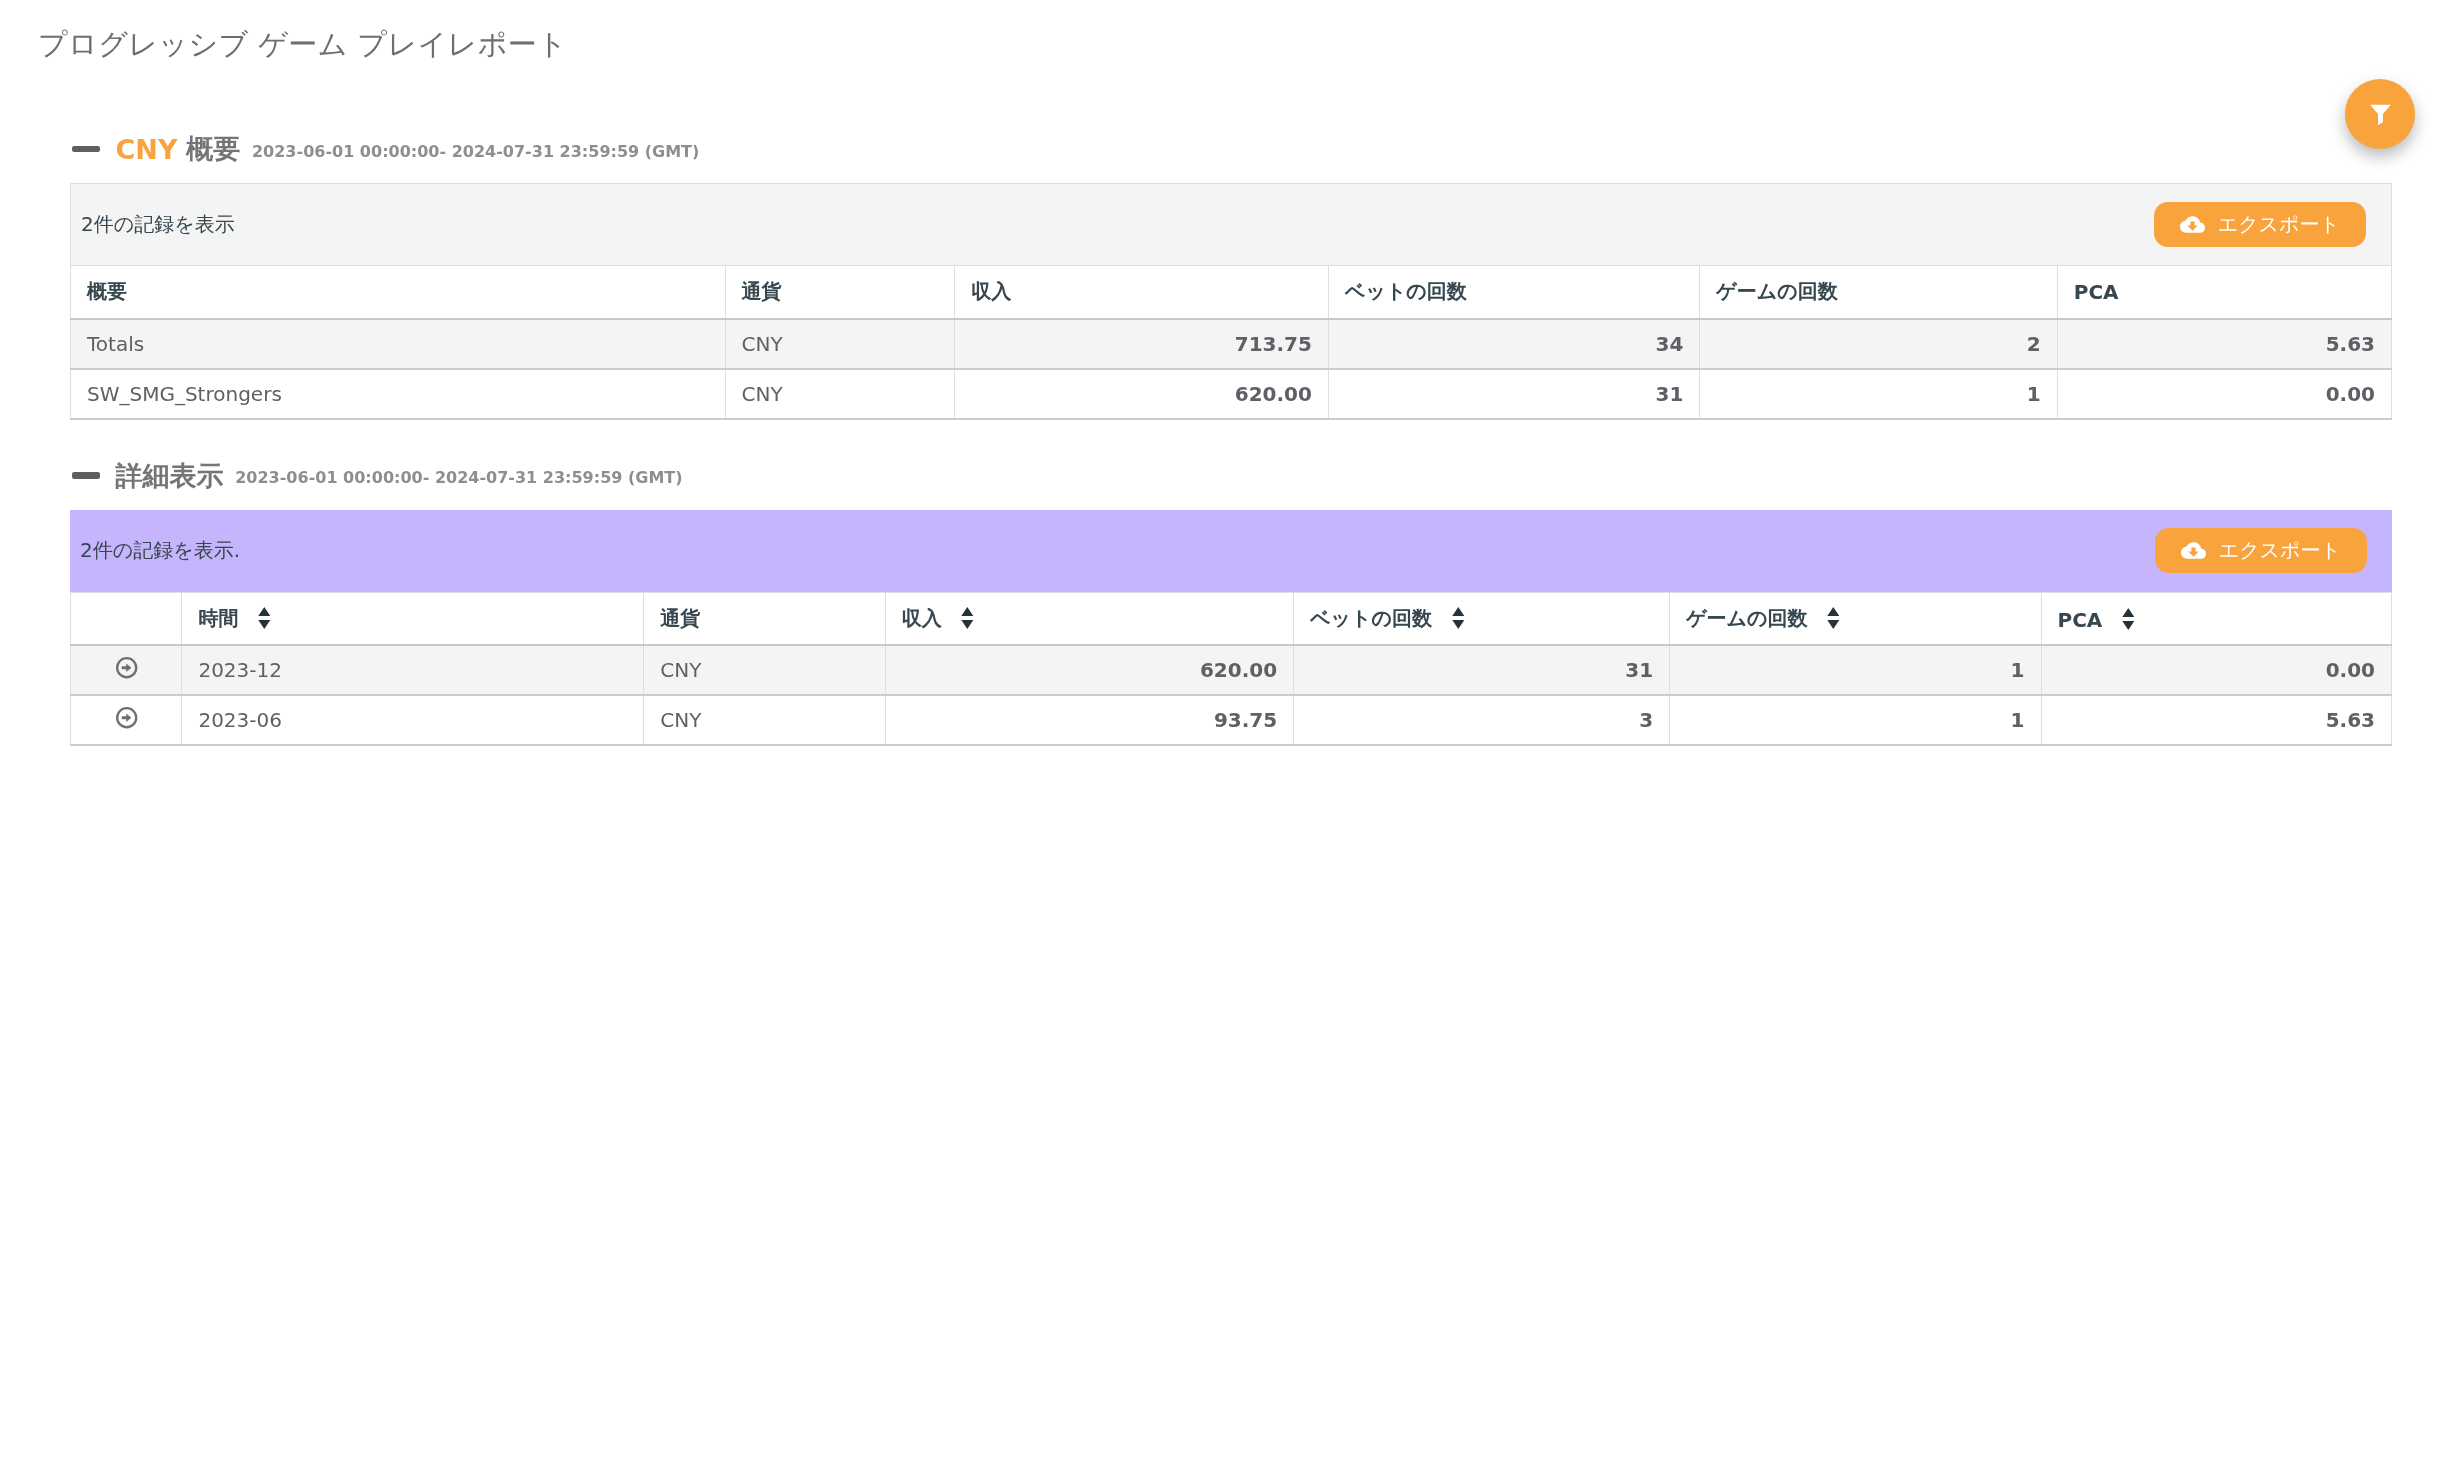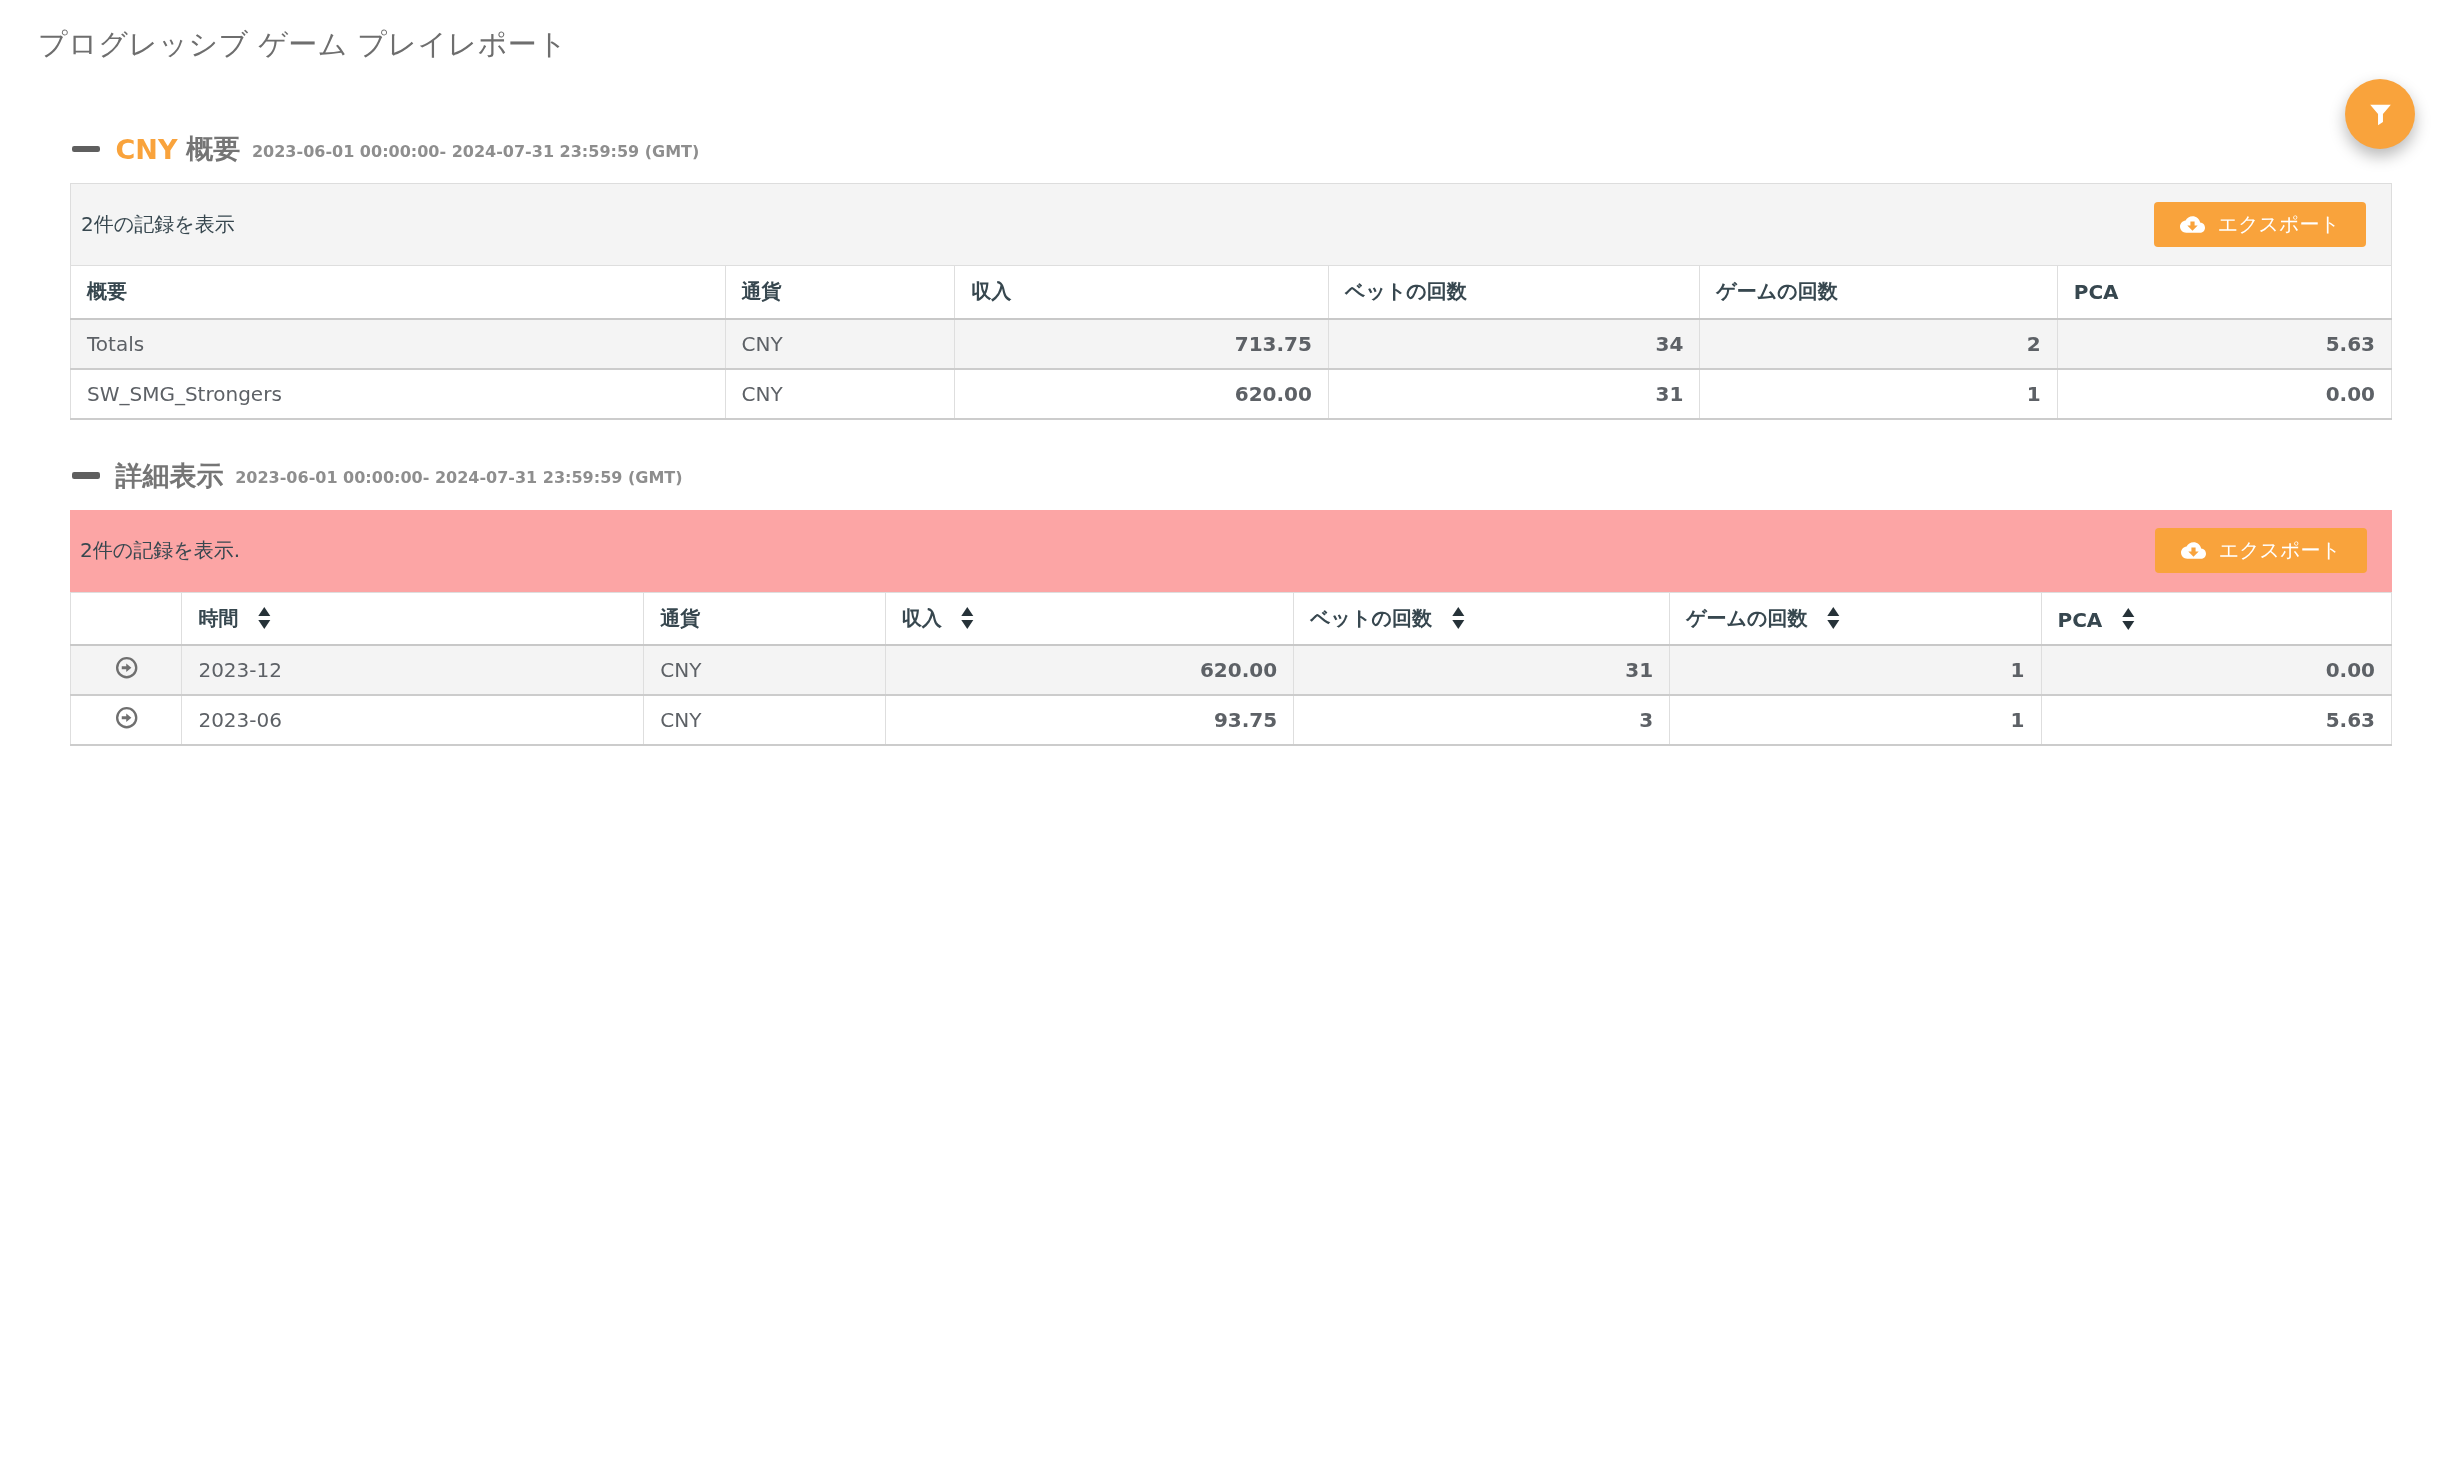--- a/index.html
+++ b/index.html
@@ -34,25 +34,25 @@
   }
   .hl { color:#f9a33c; margin-right:8.8px; }
   .heading-title { margin-right:11.7px; }
   .date-range { font-size:16px; font-weight:bold; color:#8e8e8e; padding-top:4.4px; }
 
   .bar {
     height:82px; display:flex; align-items:center; justify-content:space-between;
     padding:0 25px 0 10px; font-size:20px; color:#37474f;
   }
   .bar.gray { background:#f4f4f4; border:1.5px solid #dddddd; border-bottom:none; }
-  .bar.blue { background:#fca5a5; border:none; }
+  .bar.blue { background:#c4b5fd; border:none; }
 
   .export-btn {
     display:flex; align-items:center; gap:13px;
-    height:45px; padding:0 26px; border:none; border-radius:4px;
+    height:45px; padding:0 26px; border:none; border-radius:14px;
     background:#f9a33c; color:#ffffff; font-size:20px; cursor:pointer;
     font-family:inherit;
   }
 
   table.report {
     width:100%; border-collapse:collapse; table-layout:fixed;
     background:#ffffff; font-size:20px;
   }
   table.report th {
     height:53px; padding:0 16px; text-align:left; vertical-align:middle;

